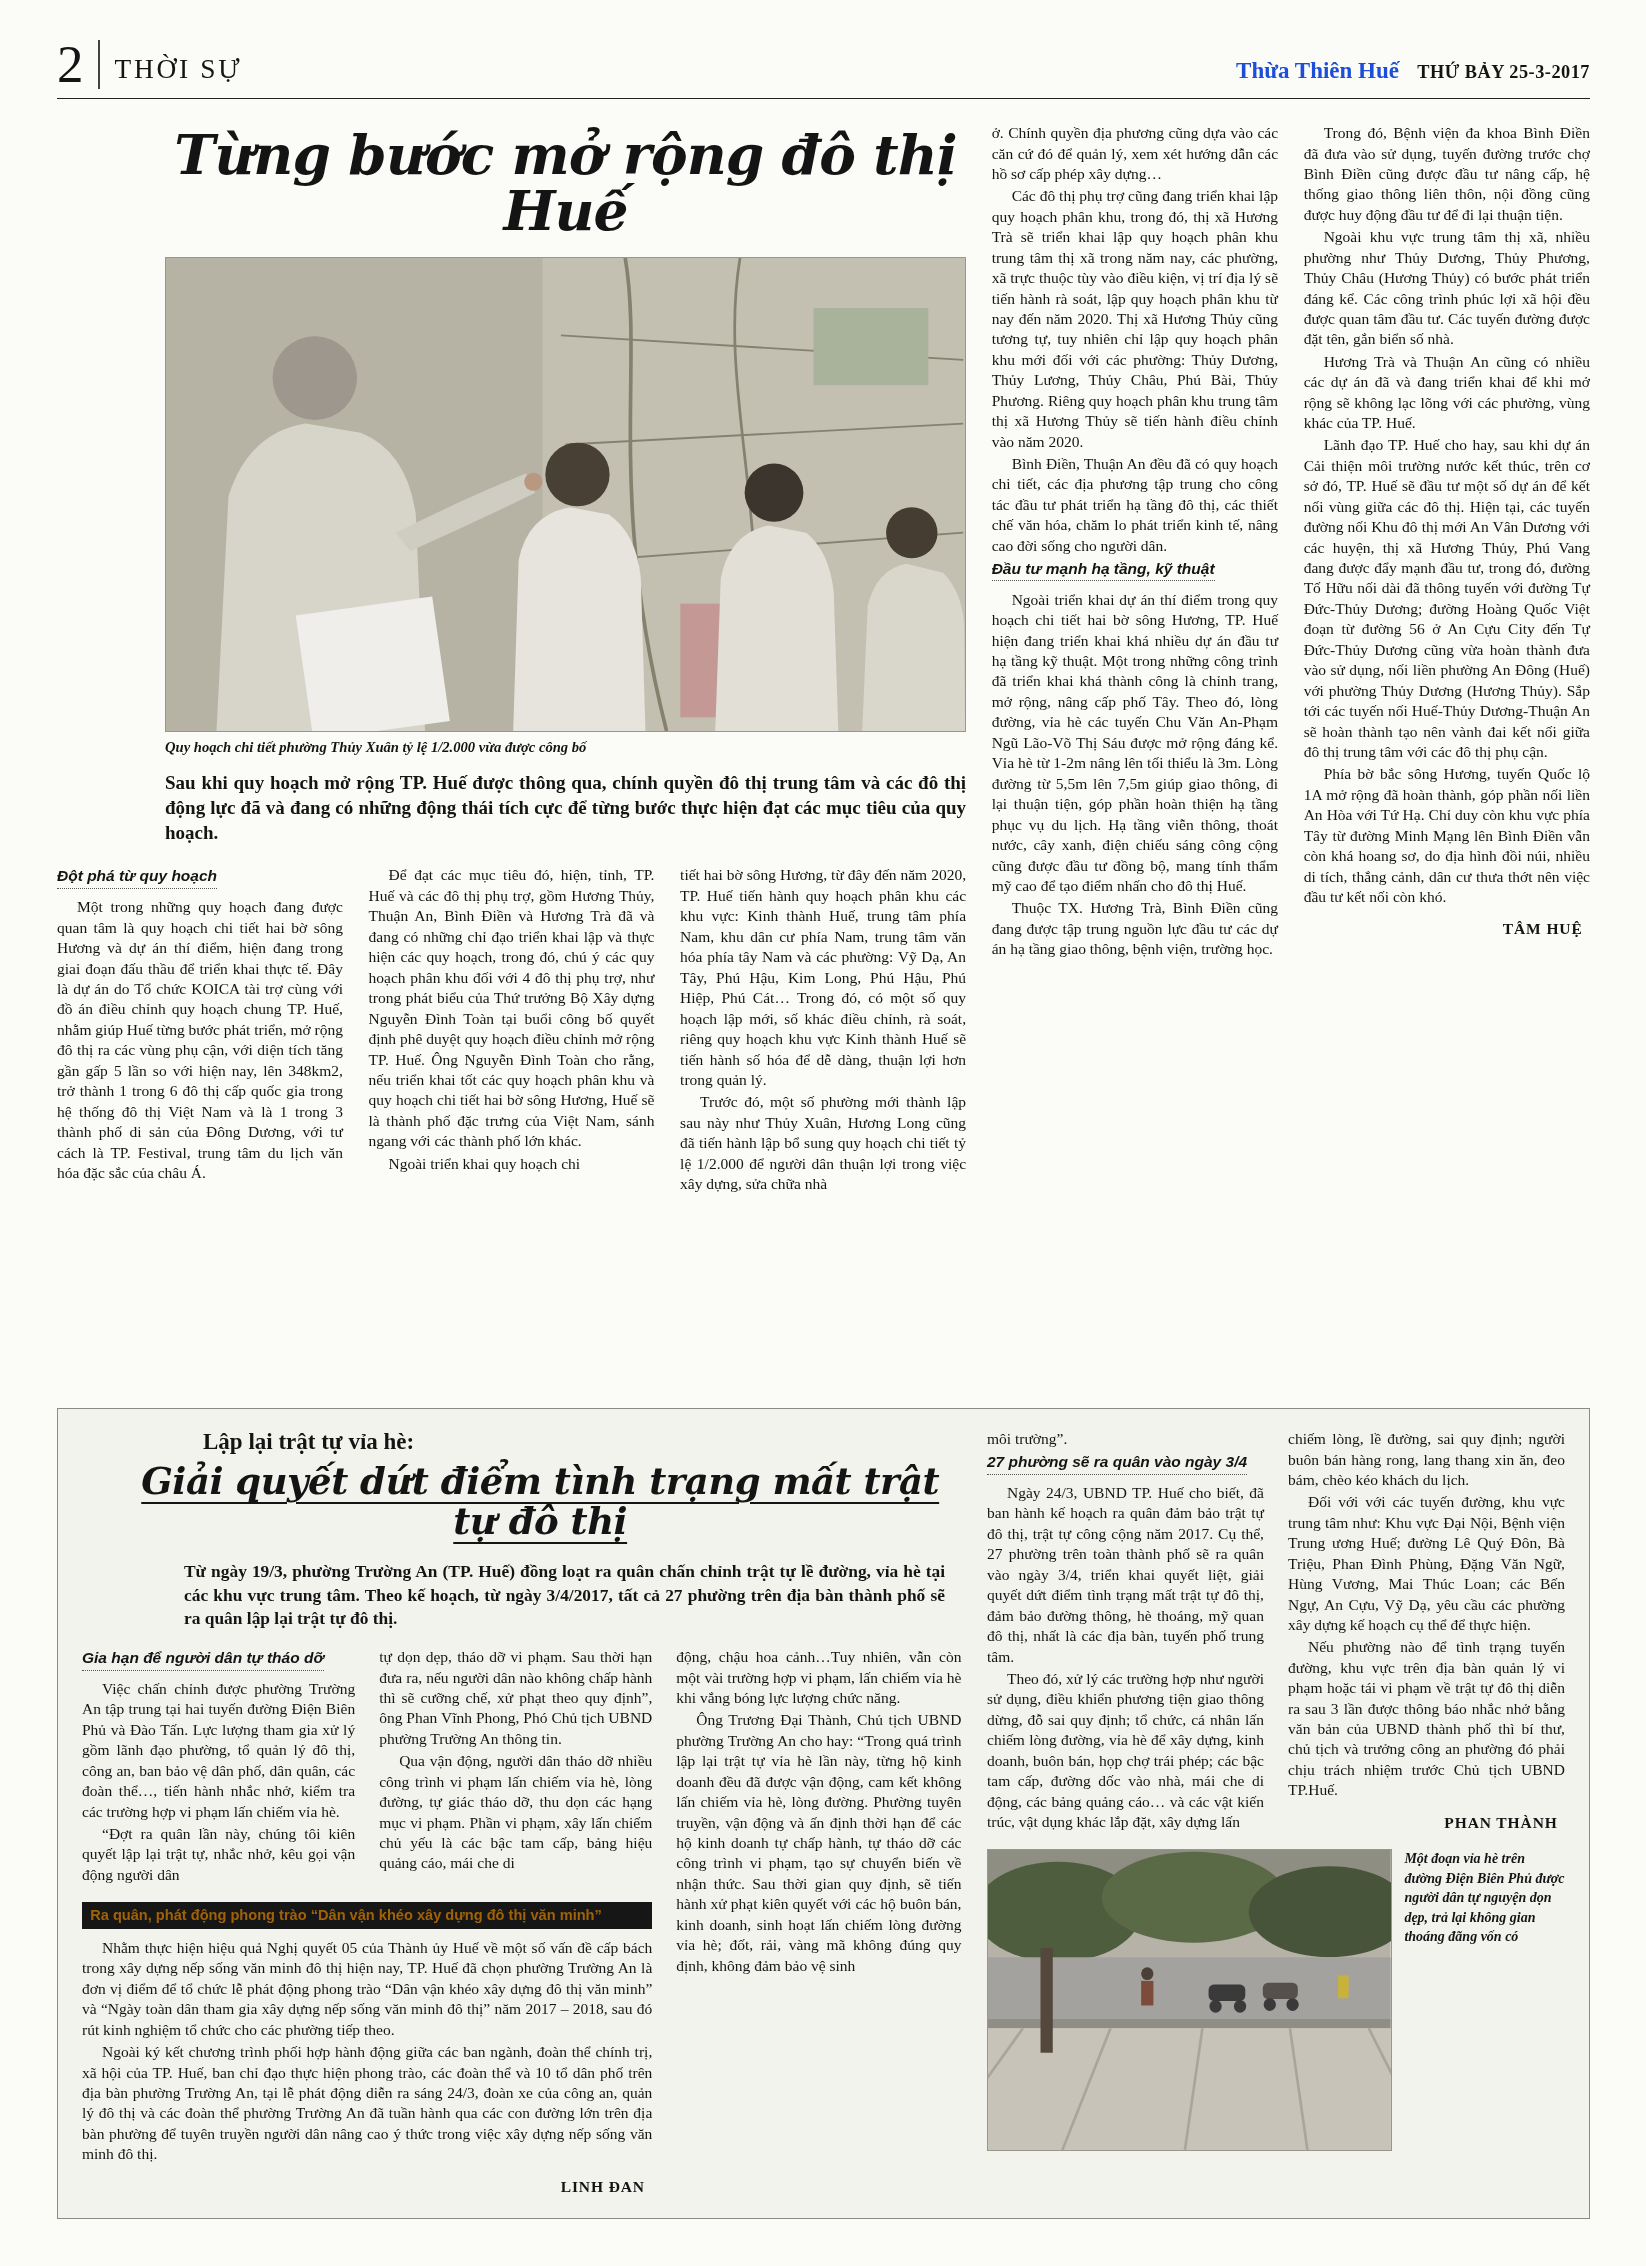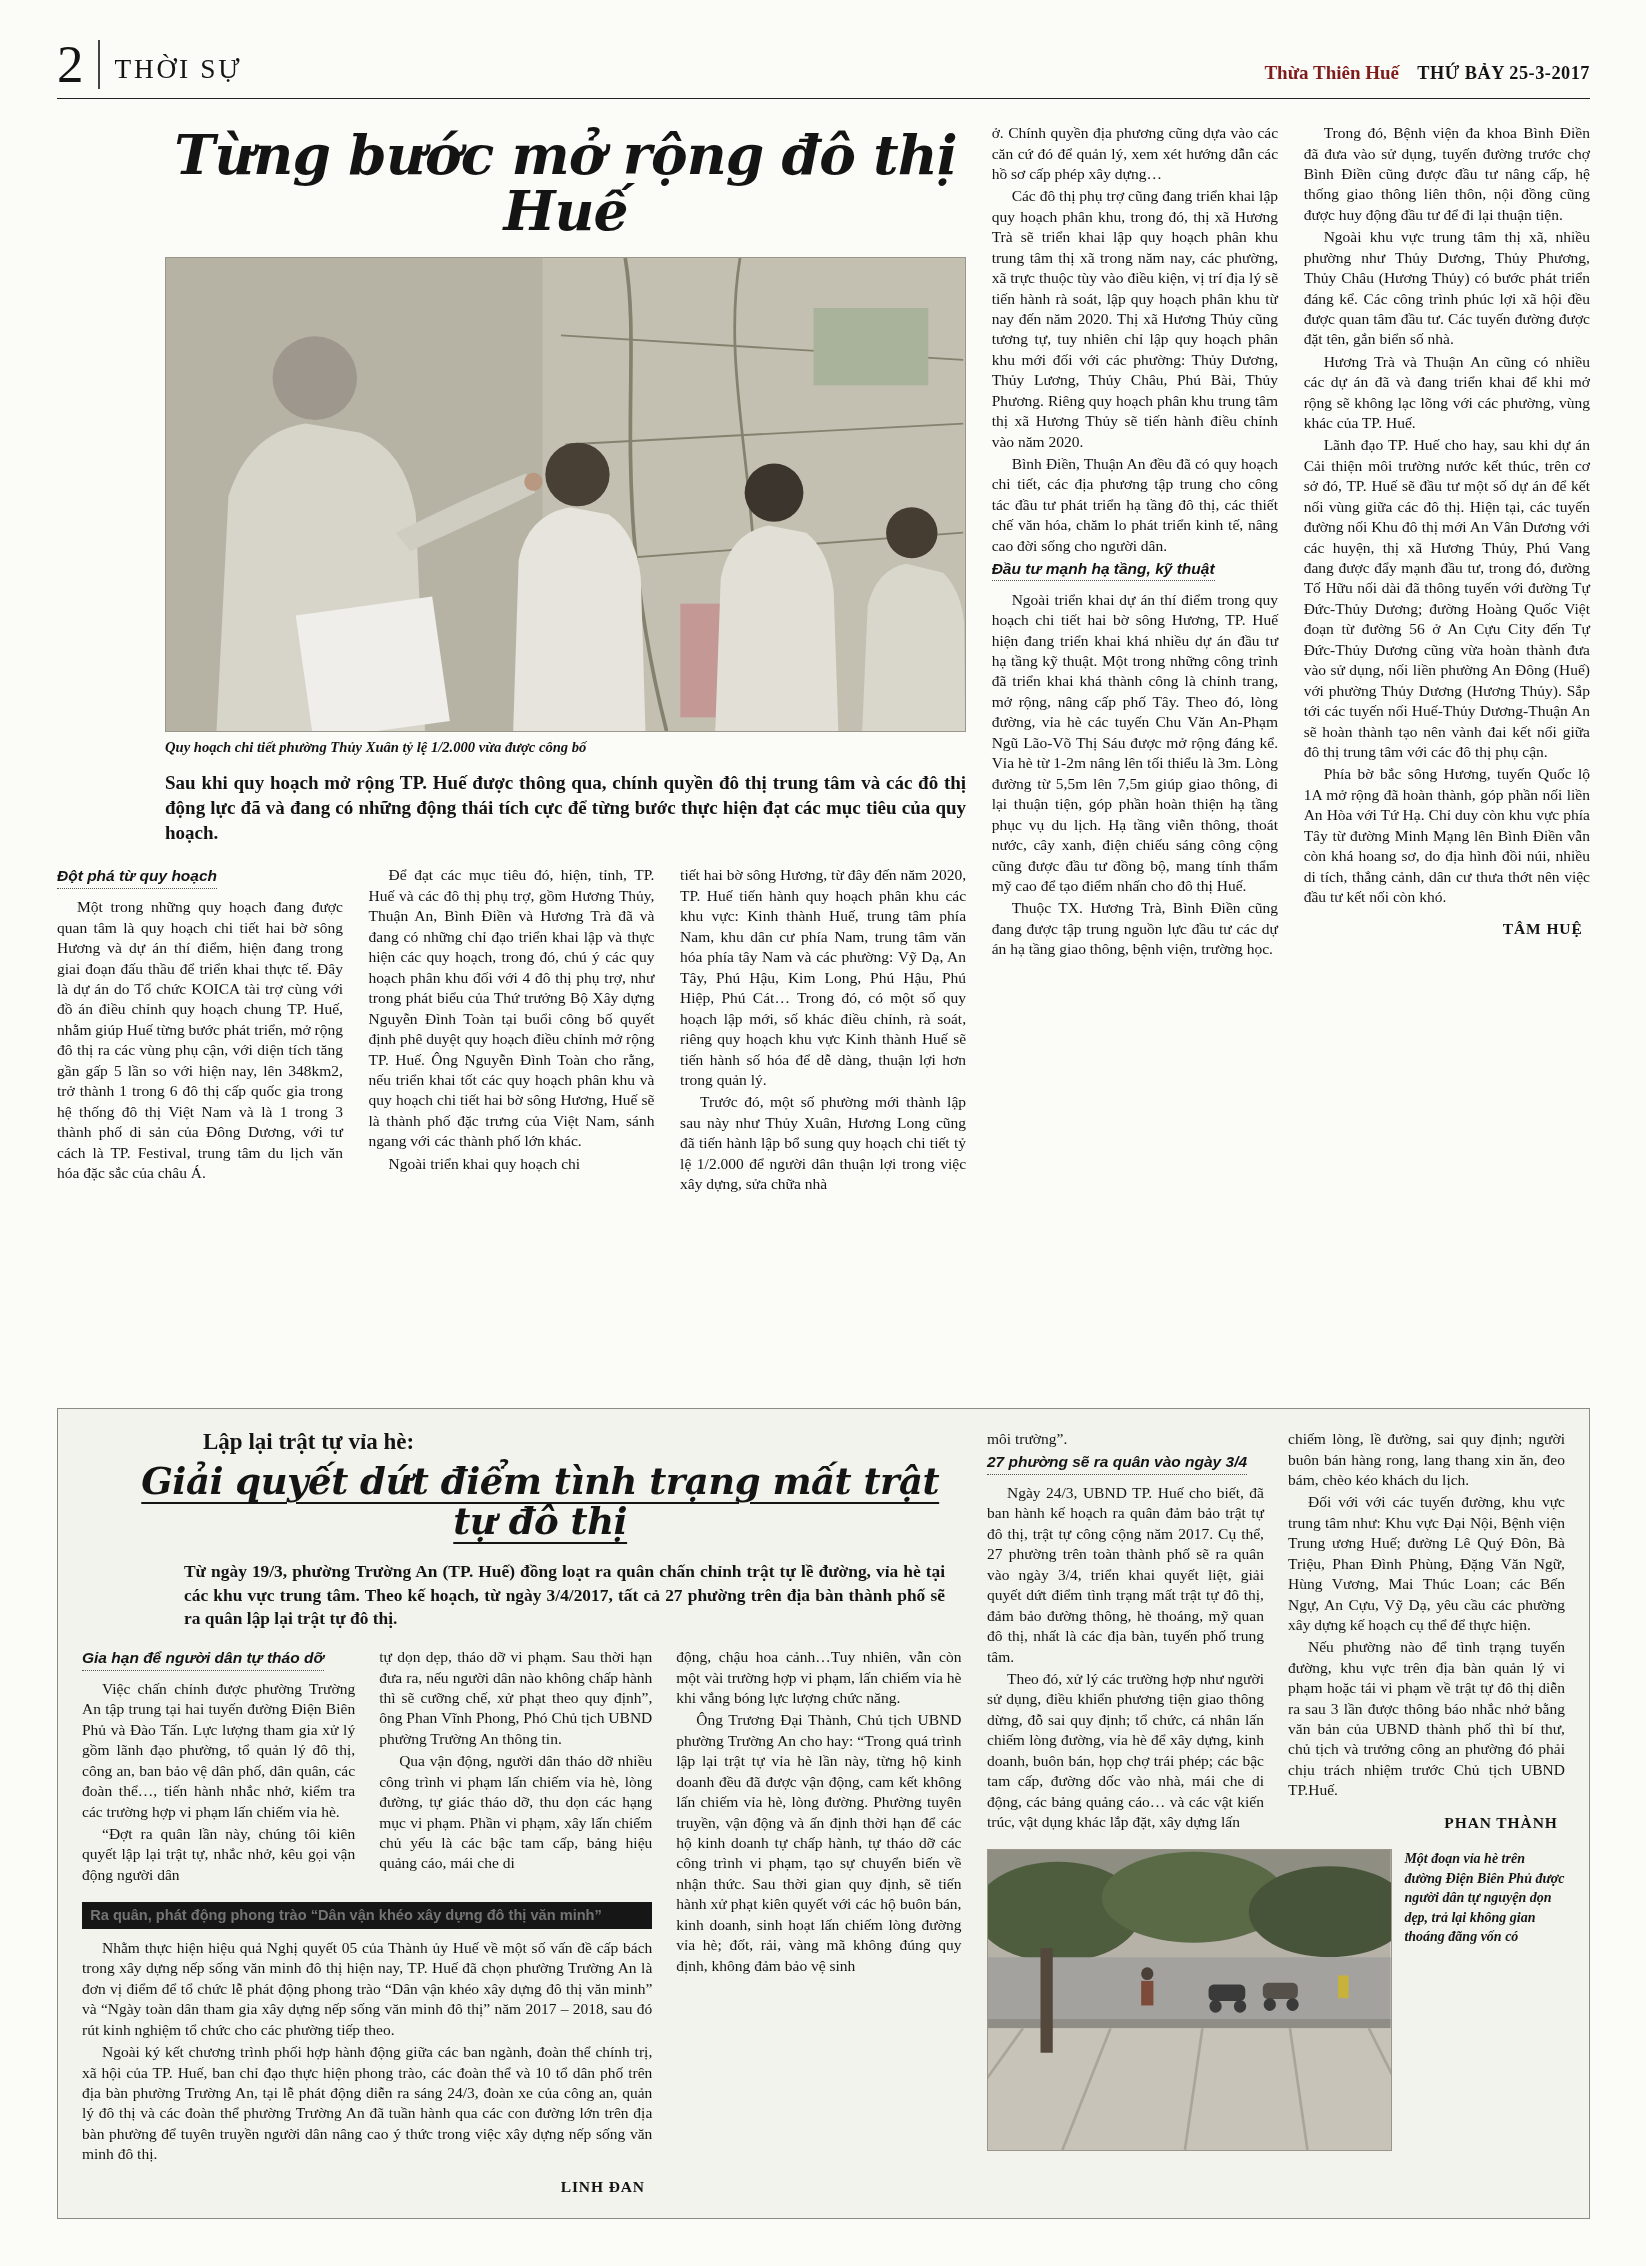--- a/index.html
+++ b/index.html
@@ -12,21 +12,21 @@
   .page { padding:40px 57px 27.4px; }
 
   
   .masthead-row { display:flex; justify-content:space-between; align-items:flex-end;
     padding-bottom:9.1px; border-bottom:1.8px solid #222; }
   .mast-left { display:flex; align-items:center; gap:14.6px; }
   .page-num { font-size:53px; line-height:0.9; font-weight:400; }
   .mast-divider { width:1.8px; height:49px; background:#444; display:inline-block; }
   .section-title { font-size:27.4px; letter-spacing:2.7px; align-self:flex-end; padding-bottom:3.7px; }
   .mast-right { display:flex; align-items:baseline; gap:18.3px; padding-bottom:5.5px; }
-  .masthead-name { color:#7f1d1d; font-weight:bold; font-size:19px; }
+  .masthead-name { color:#1d4ed8; font-weight:bold; font-size:23px; }
   .issue-date { font-size:18.3px; font-weight:600; letter-spacing:0.5px; }
 
   
   p.body { font-size:15.5px; line-height:1.32; text-align:justify; text-indent:20px; margin:0 0 1.8px; }
   p.body.cont { text-indent:0; }
   .xhead { display:inline-block; font-family:"Liberation Sans", sans-serif; font-size:15.5px;
     font-weight:bold; border-bottom:1.8px dotted #555; padding-bottom:2.7px; margin:1.8px 0 8.2px;font-style:italic; }
   .byline { text-align:right; font-weight:bold; font-size:15.5px; letter-spacing:0.9px;
     margin-top:12.8px; padding-right:7.3px; }
 
@@ -52,21 +52,21 @@
   .headline2 { font-family:"DejaVu Serif", serif; font-style:italic; font-weight:bold;
     font-size:37px; line-height:1.1; margin:5.5px 0 18.3px 37px; letter-spacing:-0.5px;
     text-decoration:underline; text-decoration-thickness:1.8px; text-underline-offset:8.2px;text-align:center; }
   .intro2 { font-weight:bold; font-size:17.4px; line-height:1.35; text-align:justify;
     margin:0 16.4px 16.4px 102px; }
   .a2-body { display:flex; gap:24px;justify-content:space-between; }
   .a2-c12wrap { flex:2; min-width:0; }
   .a2-c12 { display:flex; gap:24px; }
   .a2-c12 .col { flex:1; min-width:0; }
   .a2-col3 { flex:1; min-width:0; }
-  .barhead { background:#161616; color:#737373; font-family:"Liberation Sans", sans-serif;
+  .barhead { background:#161616; color:#a16207; font-family:"Liberation Sans", sans-serif;
     font-weight:bold; font-size:14.6px; line-height:1.25; padding:4.6px 8.2px; margin:14.6px 0 9.1px; }
   .a2-c45 { display:flex; gap:24px; }
   .a2-c45 .col { flex:1; min-width:0; }
   .photo2-row { display:flex; gap:12.8px; margin-top:14.6px; align-items:flex-start; }
   .photo2-frame { flex:0 0 70%; height:302px; border:0.9px solid #9a968a; display:block; }
   .caption2 { flex:1; font-style:italic; font-weight:bold; font-size:14px; line-height:1.4; }
 </style>
 </head>
 <body>
 

